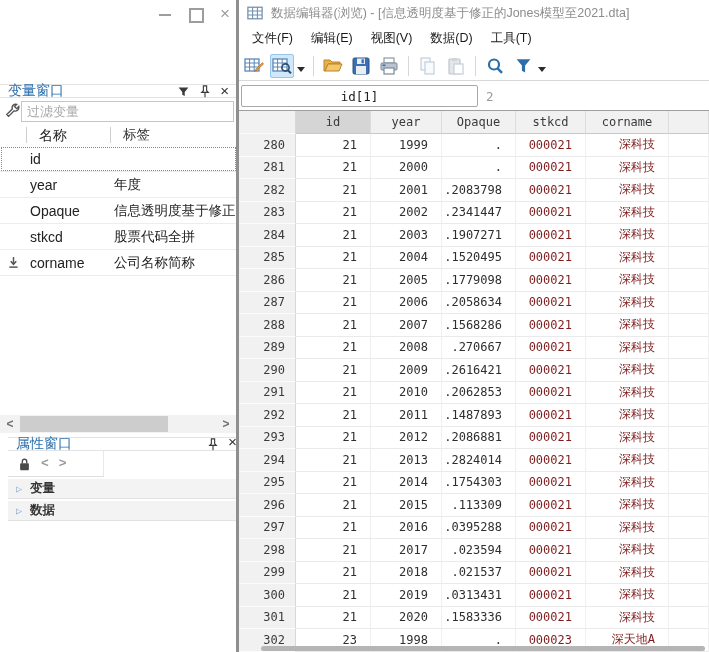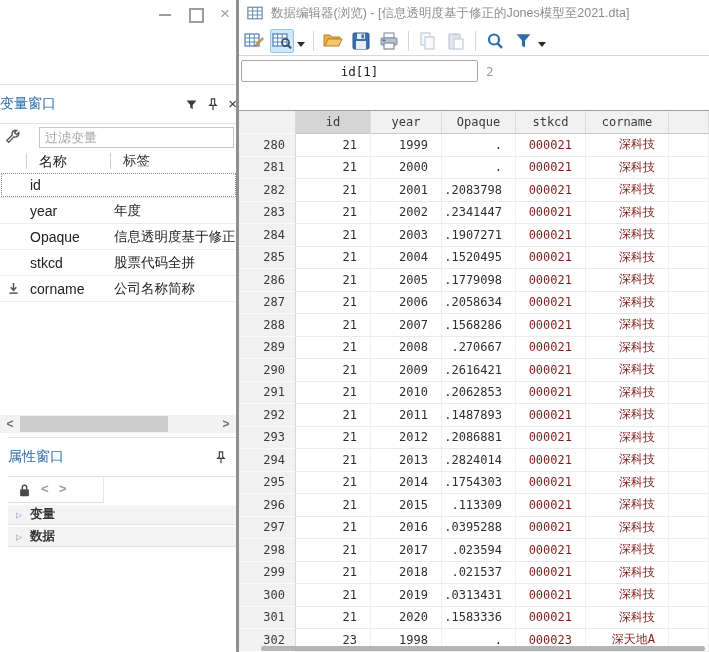--- a/index.html
+++ b/index.html
@@ -10,29 +10,29 @@
   
   .left-pane { position:absolute; left:0; top:0; width:237px; height:652px; background:#fff; }
 
   .win-controls { position:absolute; top:4px; left:140px; width:92px; height:20px;
     display:flex; justify-content:flex-end; gap:16px; align-items:center; }
   .wc { width:14px; height:14px; position:relative; color:#9d9d9d; }
   .wc-min::after { content:""; position:absolute; left:1px; right:1px; top:7px; border-top:2px solid #9d9d9d; }
   .wc-max::after { content:""; position:absolute; left:1px; top:1px; width:11px; height:11px; border:2px solid #9d9d9d; }
   .wc-close { font-size:17px; line-height:14px; text-align:center; color:#9d9d9d; }
 
-  .panel-header { height:40px; display:flex; align-items:center; padding:0 0;
+  .panel-header { height:14px; display:flex; align-items:center; padding:0 8px;
     border-top:1px solid #e3e3e3; border-bottom:1px solid #e3e3e3; background:#fff; }
   .panel-title { color:#2b6fac; font-size:14px; flex:1; }
   .ph-icons { display:flex; gap:9px; align-items:center; }
   .ph-icons svg, .ph-icons .xchar { display:block; }
   .xchar { font-size:15px; color:#333; line-height:14px; cursor:default; }
 
   .vars-panel { position:absolute; top:84px; left:0; width:237px; }
-  .filter-row { height:26px; display:flex; align-items:center; padding:2px 3px 2px 4px; gap:18px; }
+  .filter-row { height:26px; display:flex; align-items:center; padding:2px 3px 2px 4px; gap:0; }
   .filter-input { flex:1; height:21px; border:1px solid #c6c6c6; font-size:13px; padding:0 5px;
     color:#333; font-family:"Liberation Sans", sans-serif; }
   .filter-input::placeholder { color:#a9a9a9; }
 
   .var-table { font-size:13px; color:#222; }
   .var-head { display:flex; height:22px; align-items:center; color:#333; }
   .var-head .h { border-left:1px solid #cfcfcf; padding-left:12px; height:16px; line-height:16px; }
   .var-row { display:flex; height:26px; align-items:center; border-bottom:1px solid #ededed; }
   .var-row.selected { outline:1px dotted #8a8a8a; outline-offset:-2px; }
   .var-icon { width:26px; text-align:center; color:#555; }
@@ -213,20 +213,27 @@
   <div class="right-pane">
 
     <div class="titlebar">
       <svg width="16" height="14" viewBox="0 0 18 15">
         <rect x="1" y="1" width="16" height="13" fill="#fff" stroke="#6f8fae" stroke-width="1.4"></rect>
         <path d="M1 5.3h16M1 9.7h16M6.3 1v13M11.7 1v13" stroke="#6f8fae" stroke-width="1.2"></path>
       </svg>
       <span class="title-text">数据编辑器(浏览) - [信息透明度基于修正的Jones模型至2021.dta]</span>
     </div>
 
+    <div class="menubar">
+      <span class="menu-item">文件(F)</span>
+      <span class="menu-item">编辑(E)</span>
+      <span class="menu-item">视图(V)</span>
+      <span class="menu-item">数据(D)</span>
+      <span class="menu-item">工具(T)</span>
+    </div>
 
     <div class="toolbar">
       <span class="tb-btn">
         <svg width="20" height="18" viewBox="0 0 20 18">
           <rect x="1" y="2" width="14" height="12" fill="#fff" stroke="#5b87b5" stroke-width="1.3"></rect>
           <path d="M1 6h14M1 10h14M5.6 2v12M10.2 2v12" stroke="#5b87b5" stroke-width="1"></path>
           <path d="M18.5 5.5 12 12l-1.8 2.6 2.9-1.3 6.4-6.4z" fill="#e09a3c" stroke="#a86f22" stroke-width=".6"></path>
         </svg>
       </span>
       <span class="tb-btn active">

